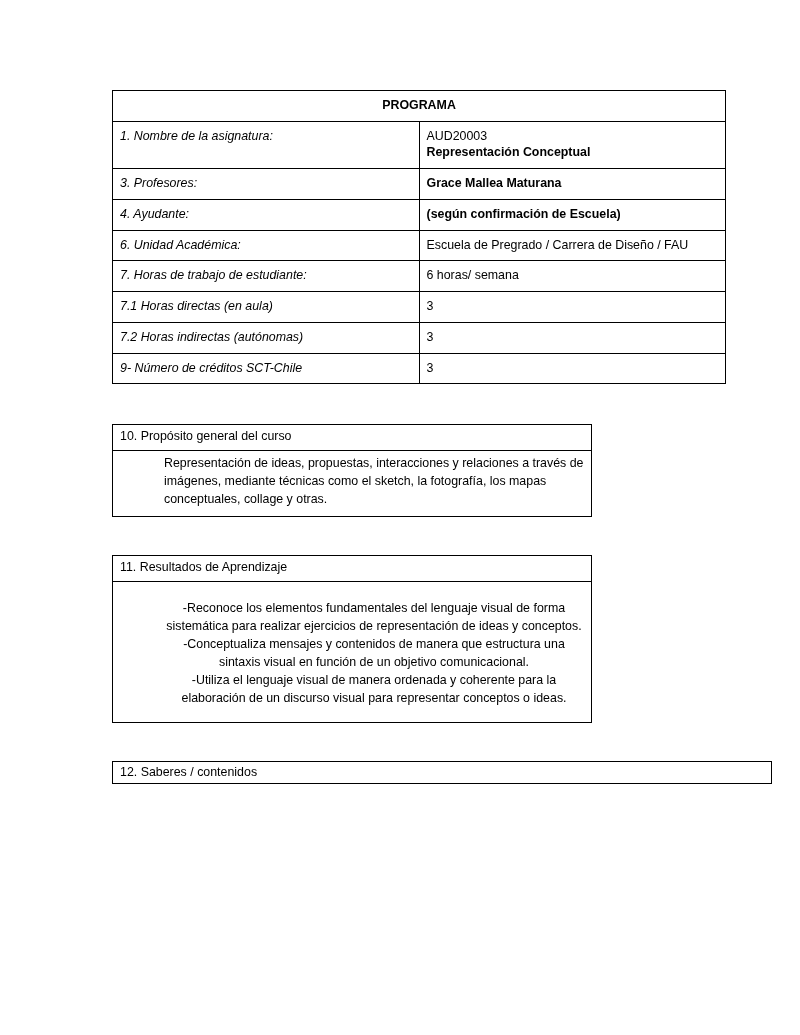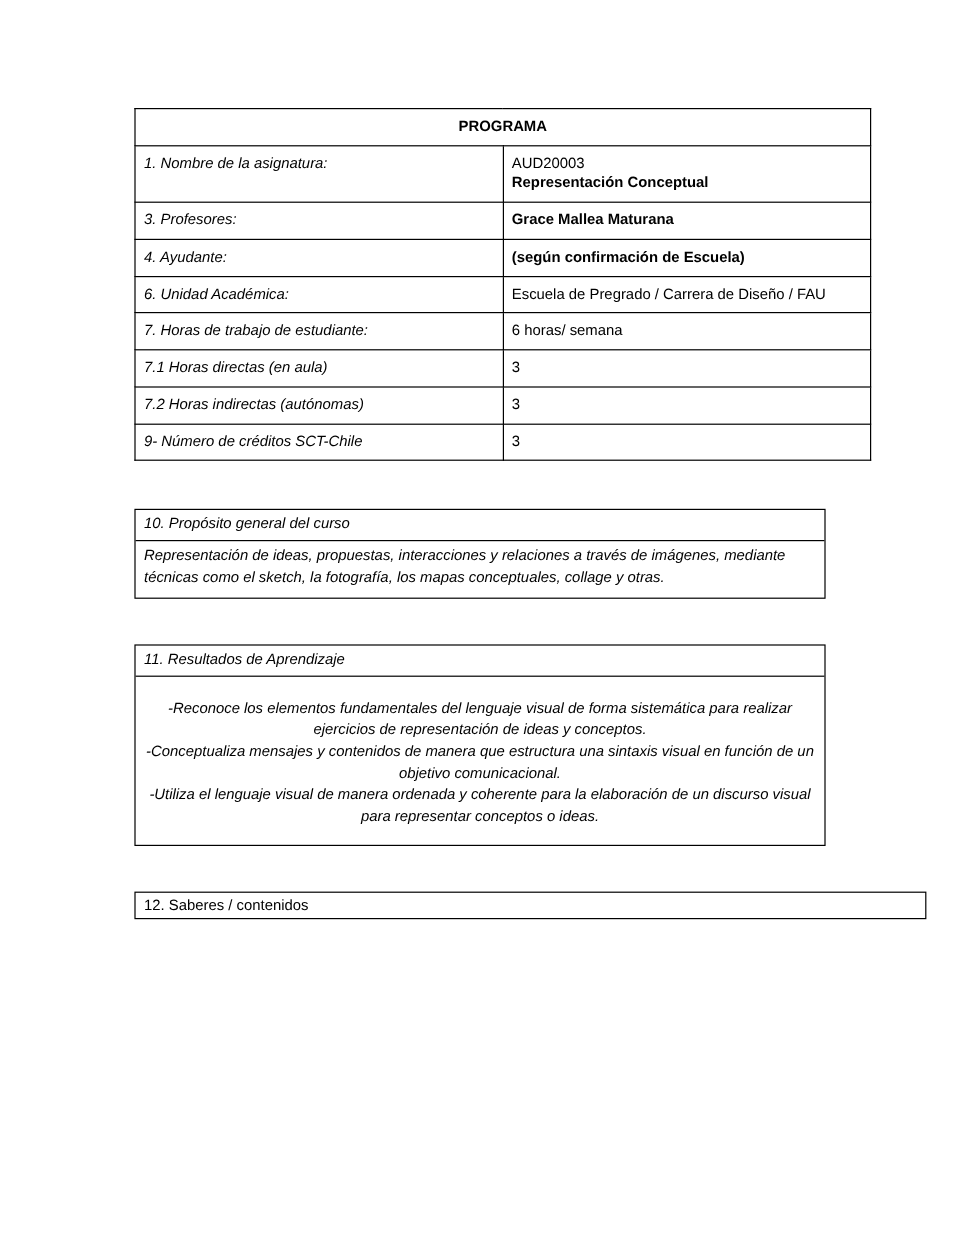--- a/index.html
+++ b/index.html
@@ -44,33 +44,33 @@
   td.value-col { width: 288px; }
   .title-cell {
     text-align: center;
     font-weight: bold;
     padding-top: 3px;
     padding-bottom: 3px;
   }
   .bold { font-weight: bold; }
 
   .section-block {
-    width: 576px;
+    width: 480px;
     border: 1px solid #000000;
     box-sizing: border-box;
     font-size: 12.4px;
     line-height: 1.45;
-    font-style: italic;
   }
   .section-head {
     border-bottom: 1px solid #000000;
     padding: 3px 7px 4px 7px;
   }
   .section-body {
     padding: 4px 7px 7px 7px;
+    margin-left: 44px;
   }
   .section-body p {
     margin: 0;
   }
   .gap-lg { height: 40px; }
   .gap-md { height: 38px; }
   .only-head {
     width: 660px;
     border: 1px solid #000000;
     box-sizing: border-box;

